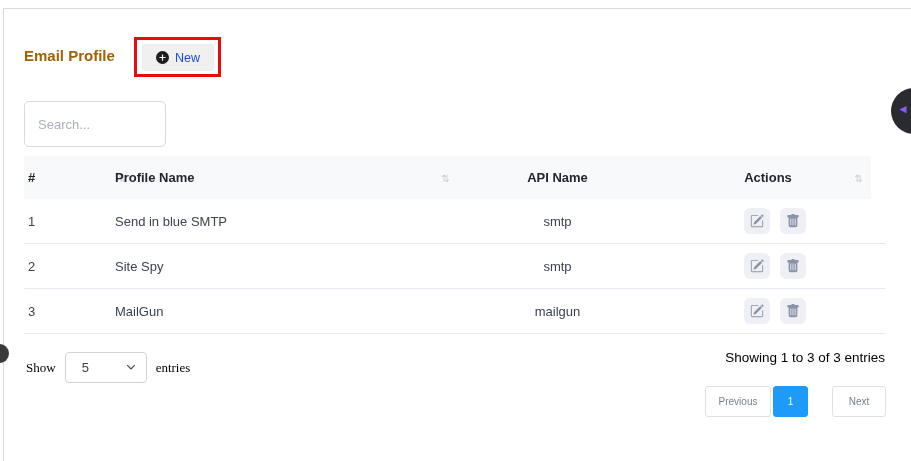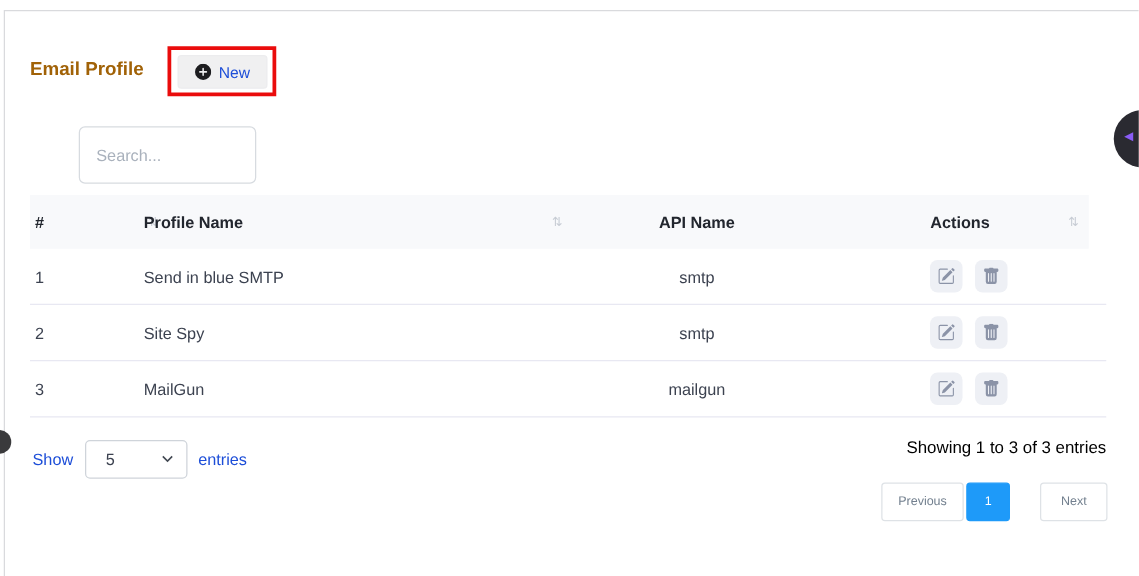--- a/index.html
+++ b/index.html
@@ -12,21 +12,21 @@
   .left-border { position:absolute; left:3px; top:8px; width:1px; height:453px; background:#d9dadd; }
 
   
   .page-title { position:absolute; left:24px; top:47px; font-size:15px; font-weight:700; color:#a16207; }
   .annotation-box { position:absolute; left:134px; top:37px; width:87px; height:40px; border:3px solid #ea0c0c; z-index:5; pointer-events:none; }
   .new-btn { position:absolute; left:142px; top:44px; width:72px; height:27px; background:#f0f0f1; border:1px solid #ececee; border-radius:3px; display:flex; align-items:center; justify-content:center; gap:6px; cursor:pointer; font-family:inherit; }
   .new-btn span { font-size:12.5px; color:#1d4ed8; }
   .new-btn svg { display:block; }
 
   
-  .search-input { position:absolute; left:24px; top:101px; width:142px; height:46px; border:1px solid #d7dbe0; border-radius:5px; padding:0 13px; font-size:13px; color:#3c4250; font-family:inherit; outline:none;margin-left:39px; }
+  .search-input { position:absolute; left:24px; top:101px; width:142px; height:46px; border:1px solid #d7dbe0; border-radius:5px; padding:0 13px; font-size:13px; color:#3c4250; font-family:inherit; outline:none; }
   .search-input::placeholder { color:#a9b1bc; }
 
   
   .thead { position:absolute; left:24px; top:156px; width:847px; height:43px; background:#f8f9fb; display:flex; align-items:center; }
   .th { font-weight:700; color:#22262e; font-size:13px; position:relative; display:flex; align-items:center; }
   .c1 { width:86px; padding-left:4px; }
   .c2 { width:340px; padding-left:5px; }
   .c3 { width:215px; justify-content:center; text-align:center; }
   .c4 { flex:1; justify-content:center; text-align:center; }
   .sort-glyph { font-weight:400; font-size:10px; color:#c7ccd4; line-height:1; }
@@ -41,21 +41,21 @@
   .cell-index, .cell-name { color:#3c4250; }
 
   .action-btn { width:26px; height:26px; border:none; background:#eef0f5; border-radius:6px; display:inline-flex; align-items:center; justify-content:center; cursor:pointer; margin:0 3px; }
   .action-btn svg { display:block; }
 
   
   .show-group { position:absolute; left:26px; top:352px; display:flex; align-items:center; gap:9px; }
   .select-wrap { position:relative; width:82px; height:31px; }
   .page-size-select { width:82px; height:31px; border:1px solid #cfd4da; border-radius:4px; background:#fff; -webkit-appearance:none; appearance:none; padding-left:16px; font-size:13px; color:#3c4250; font-family:inherit; outline:none; }
   .select-chevron { position:absolute; right:10px; top:9px; pointer-events:none; }
-  .show-label, .entries-label { color:#1d4ed8; }
+  .show-label, .entries-label { color:#000000;font-family:Liberation Serif, serif; }
 
   .info-text { position:absolute; right:26px; top:350px; color:#000000; font-size:13.5px; }
   .pagination { position:absolute; right:25px; top:386px; display:flex; gap:2px; }
   .page-btn { height:31px; border:1px solid #dee2e6; background:#fff; color:#73808f; border-radius:3px; font-size:10px; font-family:inherit; cursor:pointer; display:flex; align-items:center; justify-content:center; }
   .page-btn.prev { width:66px; }
   .page-btn.next { width:54px;margin-left:22px; }
   .page-btn.current { width:35px; background:#1e9af9; border-color:#1e9af9; color:#fff; }
 
   
   .panel-toggle { position:absolute; left:891px; top:88px; width:46px; height:46px; border-radius:50%; background:#2a2a31; border:none; cursor:pointer; }

